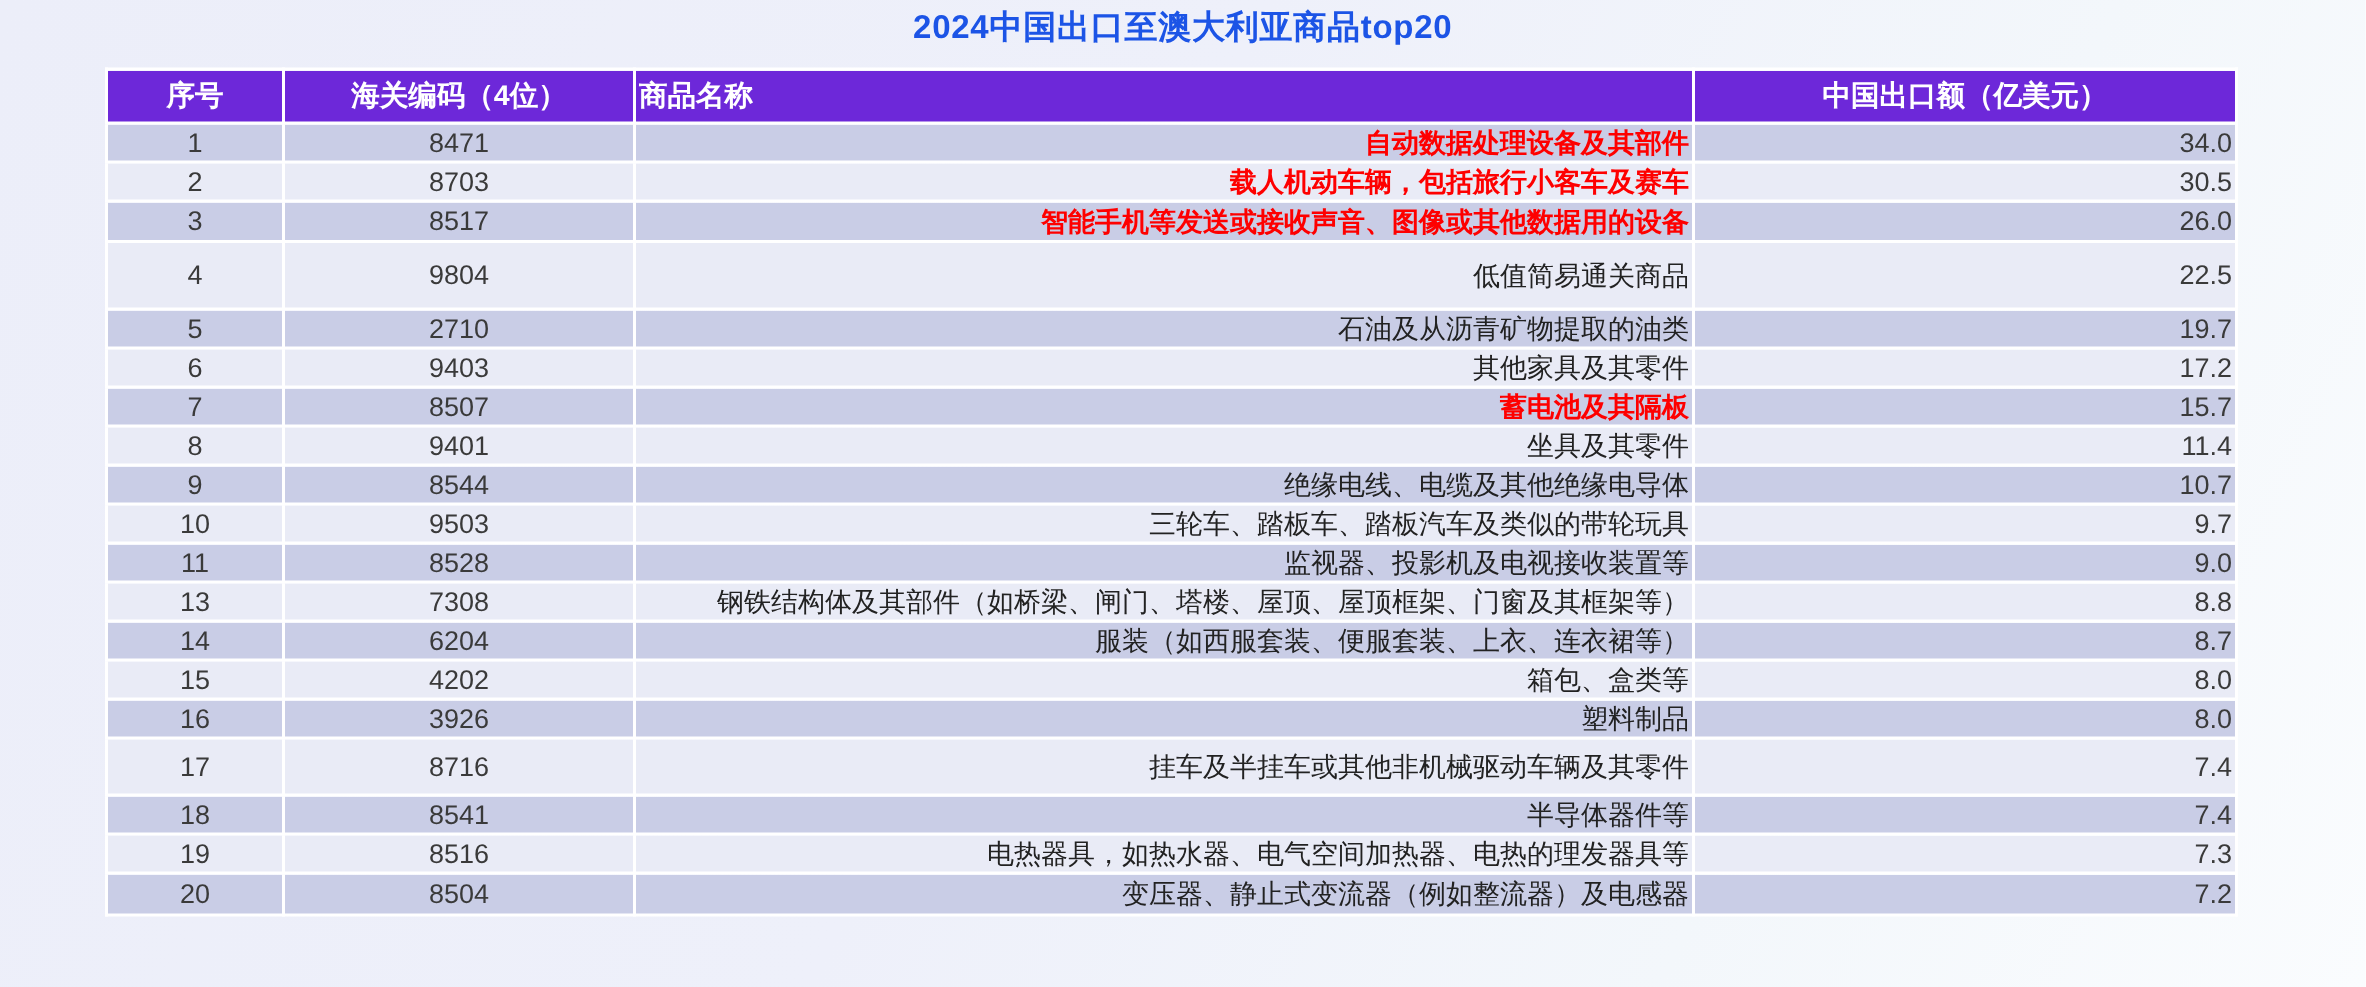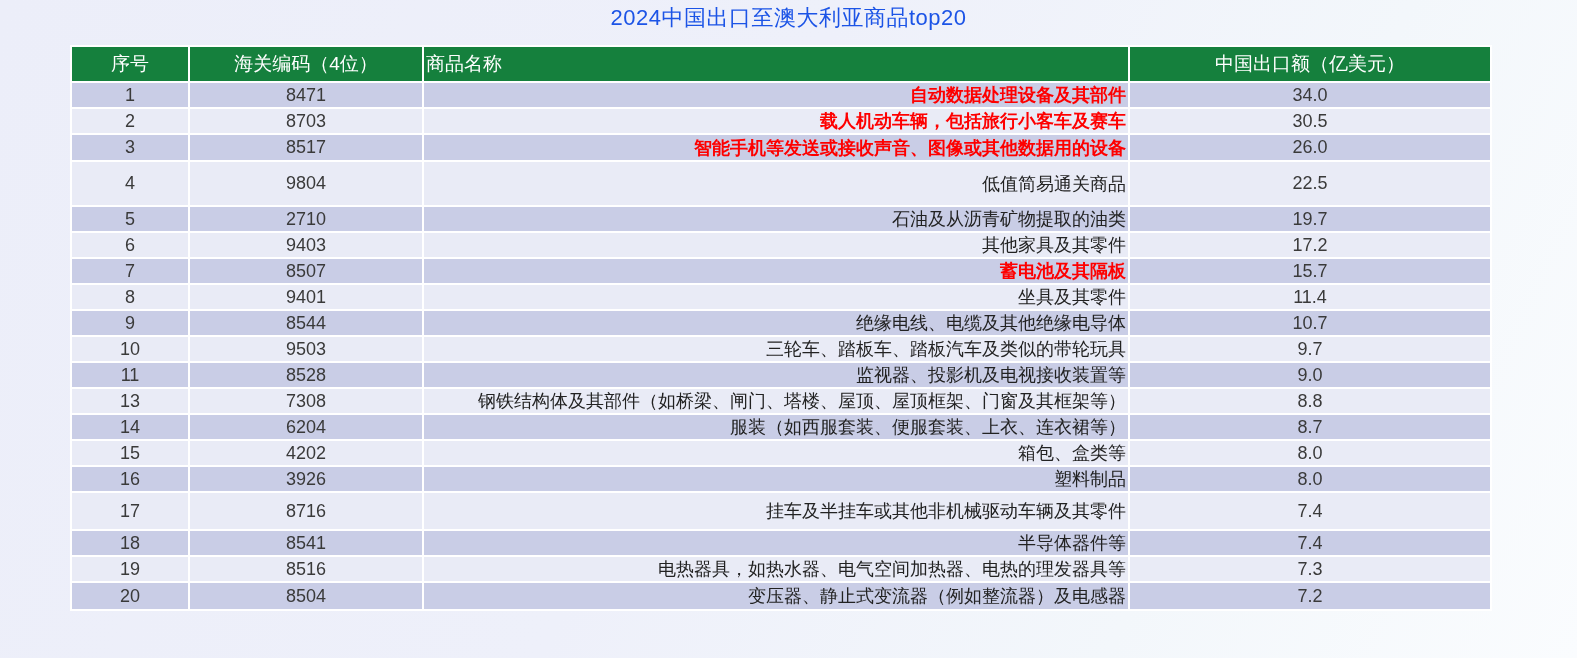--- a/index.html
+++ b/index.html
@@ -15,21 +15,21 @@
   }
   .page {
     position: relative;
     width: 1577px;
     height: 658px;
   }
   .title {
     padding-top: 3px;
     text-align: center;
     font-size: 22px;
-    font-weight: normal;
+    font-weight: bold;
     color: #1c54e6;
     letter-spacing: 0.5px;
   }
   table.top20 {
     border-collapse: collapse;
     table-layout: fixed;
     width: 1420px;
     margin: 12px 0 0 70px;
   }
   table.top20 col.c-rank  { width: 118px; }
@@ -38,23 +38,23 @@
   table.top20 col.c-value { width: 362px; }
   table.top20 th, table.top20 td {
     border: 2px solid #ffffff;
     padding: 0 2px;
     font-size: 18px;
     overflow: hidden;
     white-space: nowrap;
   }
   table.top20 thead tr { height: 36px; }
   table.top20 th {
-    background: #15803d;
+    background: #6d28d9;
     color: #ffffff;
-    font-weight: normal;
+    font-weight: bold;
     font-size: 19px;
   }
   th.h-rank, th.h-code { text-align: center; }
   th.h-name  { text-align: left; padding-left: 5px; }
   th.h-value { padding-right: 8px; }
   table.top20 tbody tr { height: 25px; }
   table.top20 tbody tr:nth-child(odd)  td { background: #c9cde6; }
   table.top20 tbody tr:nth-child(even) td { background: #e9ebf6; }
   table.top20 tbody tr:nth-child(3)  { height: 27px; }
   table.top20 tbody tr:nth-child(4)  { height: 45px; }
@@ -64,21 +64,21 @@
   td.rank, td.code {
     text-align: center;
     color: #3a3a3a;
   }
   td.name {
     text-align: right;
     padding-left: 5px;
     color: #222222;
   }
   td.val {
-    text-align: center;
+    text-align: right;
     padding-right: 8px;
     color: #3a3a3a;
   }
   tr.hl td.name {
     color: #fe0000;
     font-weight: bold;
   }
 </style>
 </head>
 <body>

